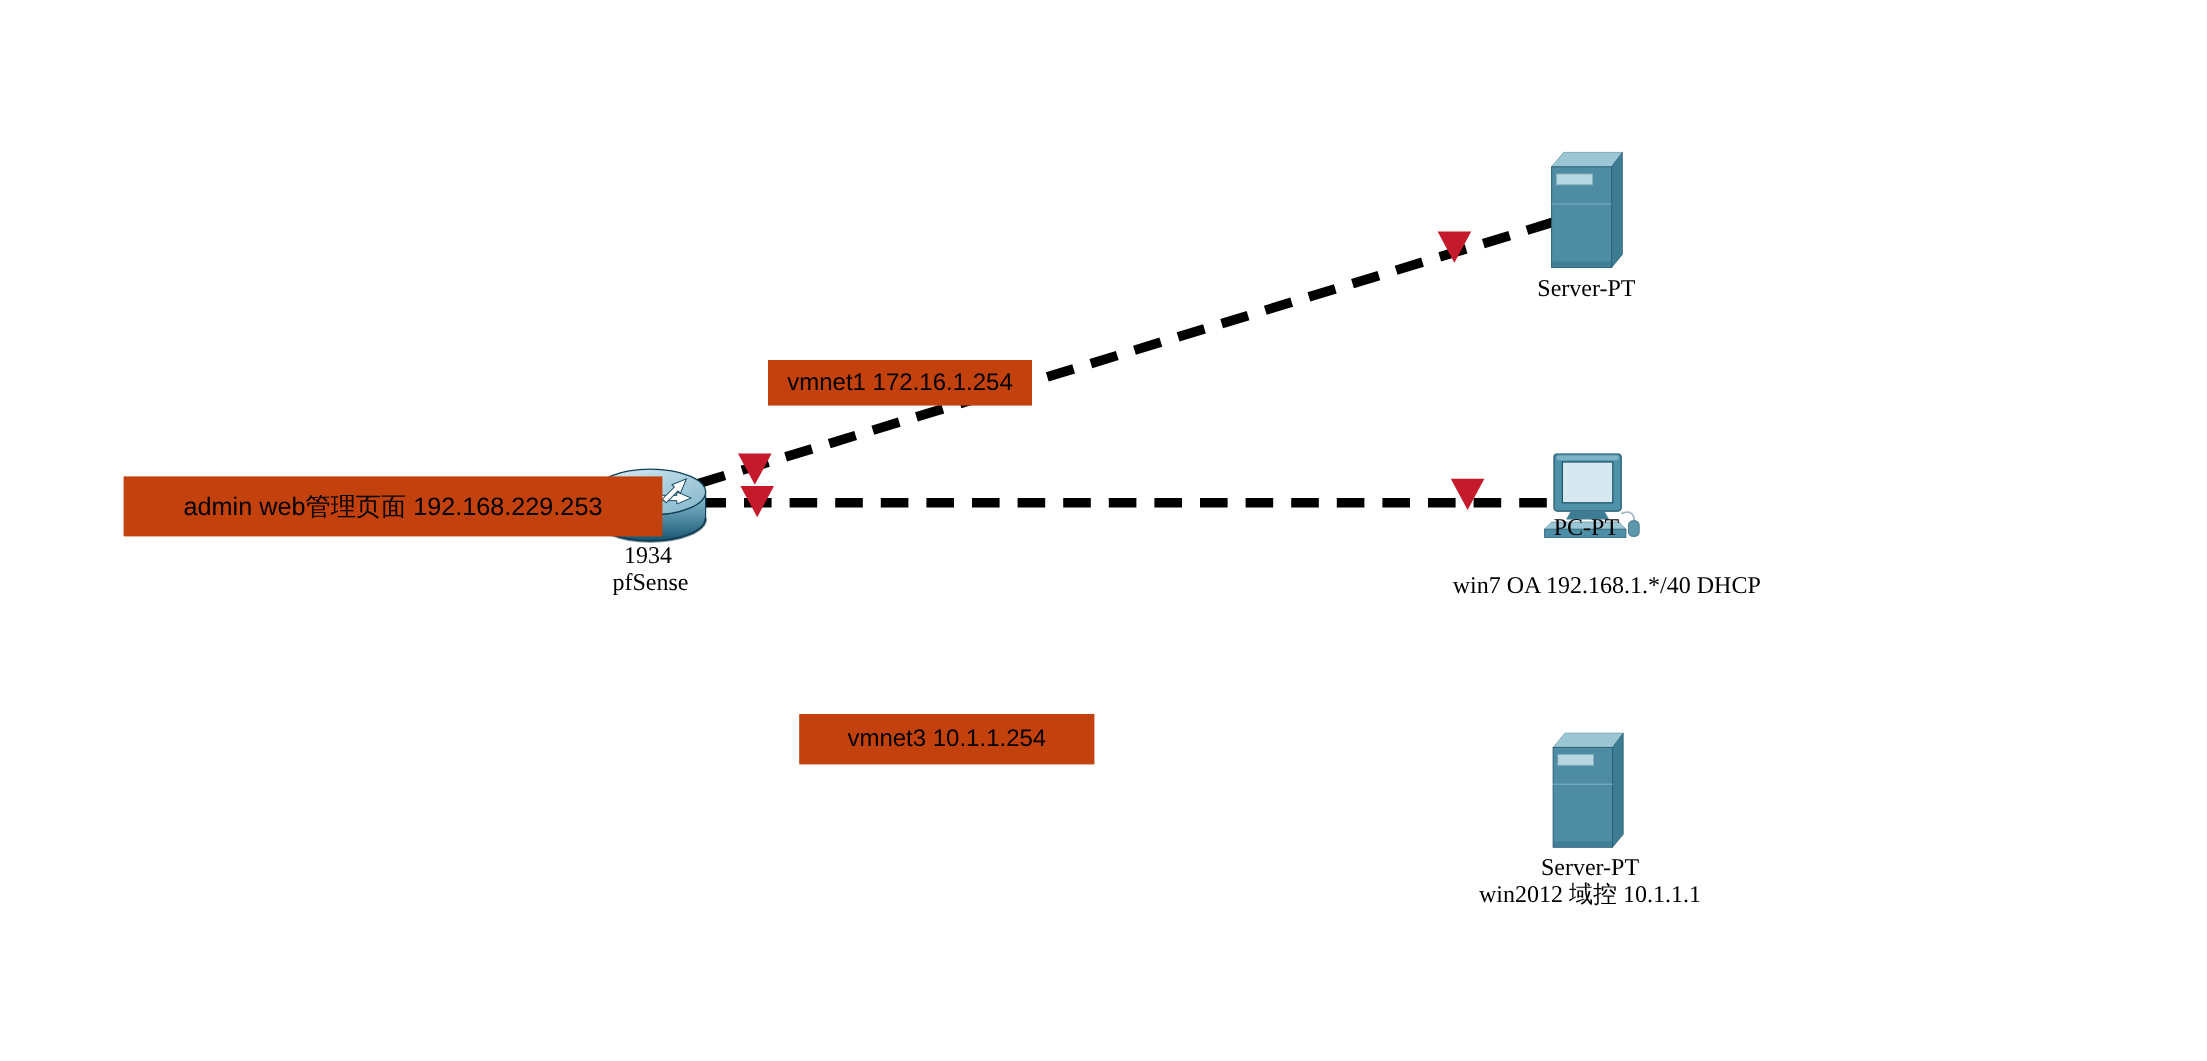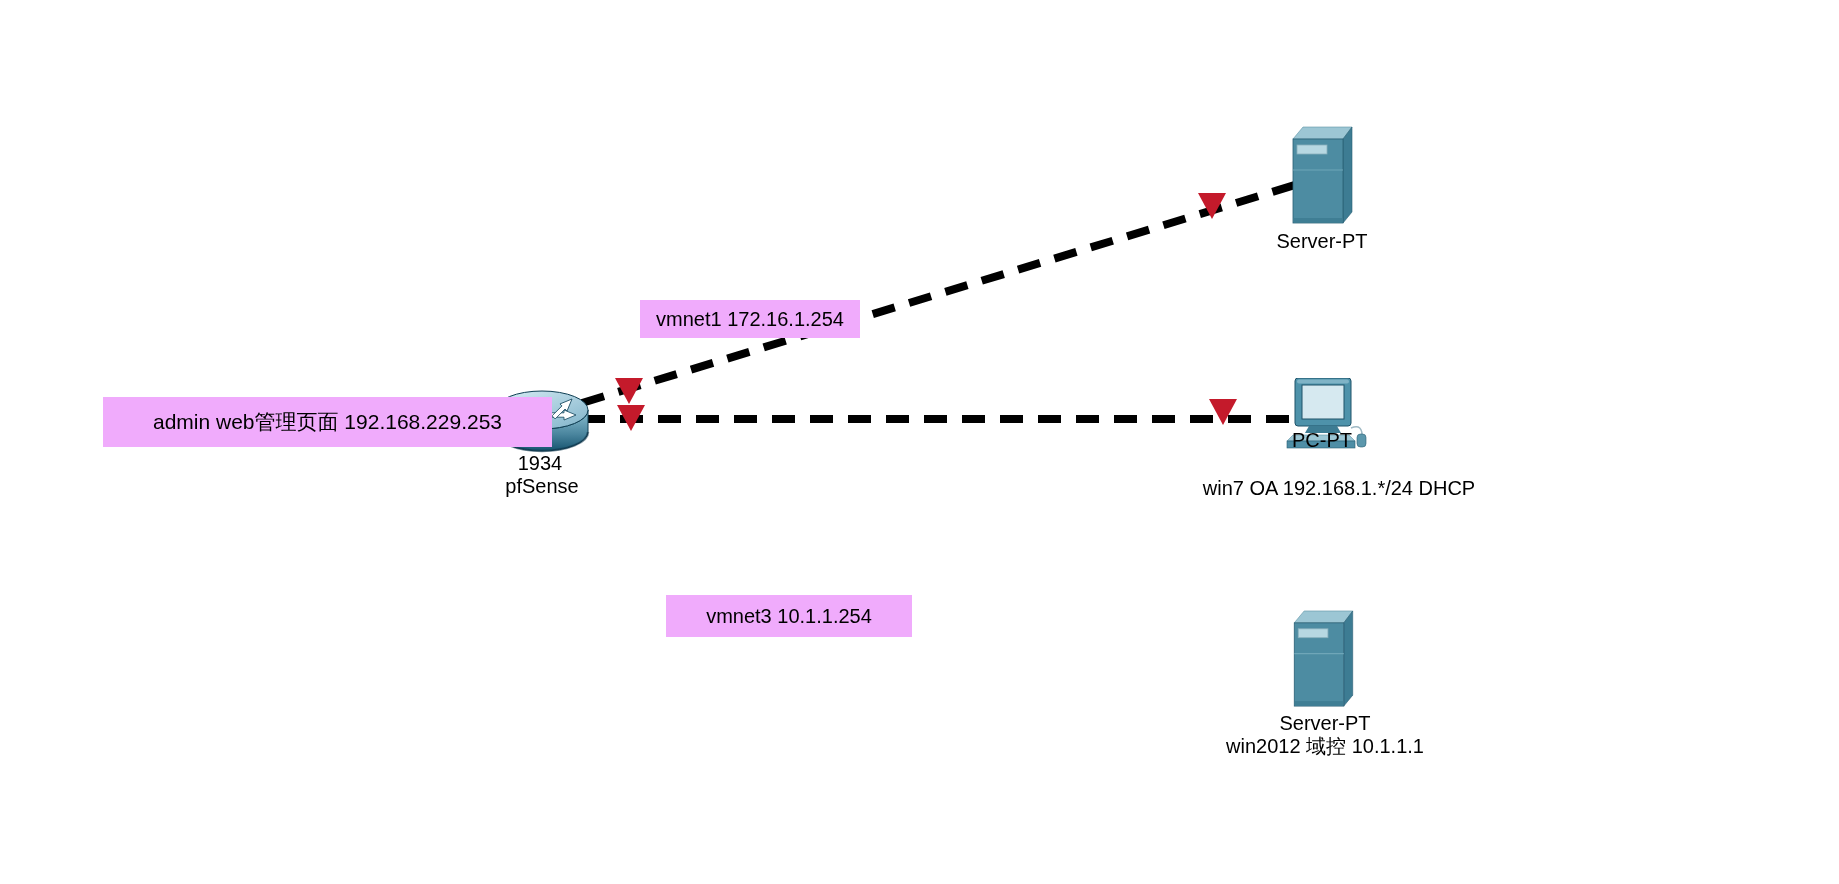--- a/index.html
+++ b/index.html
@@ -9,24 +9,25 @@
   .dev-icon{position:absolute;}
   .dev-label{
     position:absolute;
     transform:translateX(-50%);
     text-align:left;
     font-size:20px;
     line-height:23px;
     color:#000;
     white-space:nowrap;
     z-index:3;
+    font-family:Liberation Serif, serif;
   }
   .note{
     position:absolute;
-    background:#f0abfc;
+    background:#c2410c;
     color:#000;
     font-size:20px;
     display:flex;
     align-items:center;
     justify-content:center;
     white-space:nowrap;
     z-index:3;
   }
   .note.big{font-size:21px;}
   svg{display:block;}
@@ -102,21 +103,21 @@
 
   <svg class="dev-icon" style="left:1289px;top:123px;z-index:2" width="65" height="108" viewBox="0 0 65 108">
       <use href="#sym-server"></use>
     </svg>
   <div class="dev-label" style="left:1322px;top:230px">Server-PT</div>
 
   <svg class="dev-icon" style="left:1285px;top:378px;z-index:2" width="84" height="76" viewBox="0 0 84 76">
       <use href="#sym-pc"></use>
     </svg>
   <div class="dev-label" style="left:1322px;top:429px">PC-PT</div>
-  <div class="dev-label" style="left:1339px;top:477px">win7 OA 192.168.1.*/24 DHCP</div>
+  <div class="dev-label" style="left:1339px;top:477px">win7 OA 192.168.1.*/40 DHCP</div>
 
   <svg class="dev-icon" style="left:1290px;top:607px;z-index:2" width="65" height="107" viewBox="0 0 65 108">
       <use href="#sym-server"></use>
     </svg>
   <div class="dev-label" style="left:1325px;top:712px">Server-PT</div>
   <div class="dev-label" style="left:1325px;top:735px">win2012 域控 10.1.1.1</div>
 
   <div class="note big" style="left:103px;top:397px;width:449px;height:50px">admin web管理页面 192.168.229.253</div>
   <div class="note" style="left:640px;top:300px;width:220px;height:38px">vmnet1 172.16.1.254</div>
   <div class="note" style="left:666px;top:595px;width:246px;height:42px">vmnet3 10.1.1.254</div>

